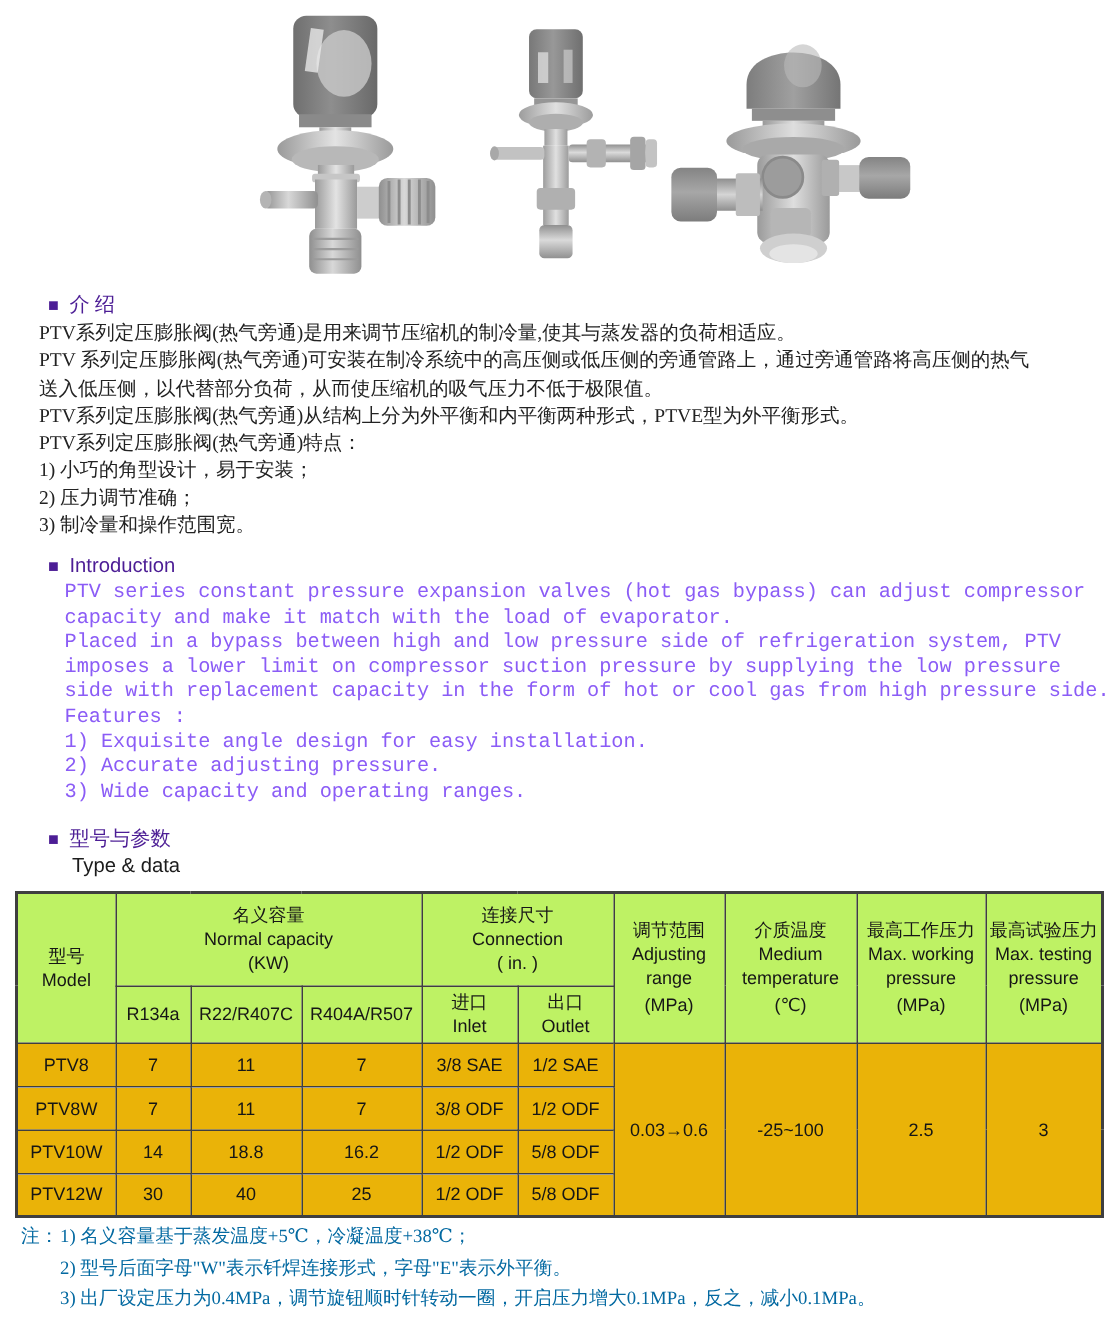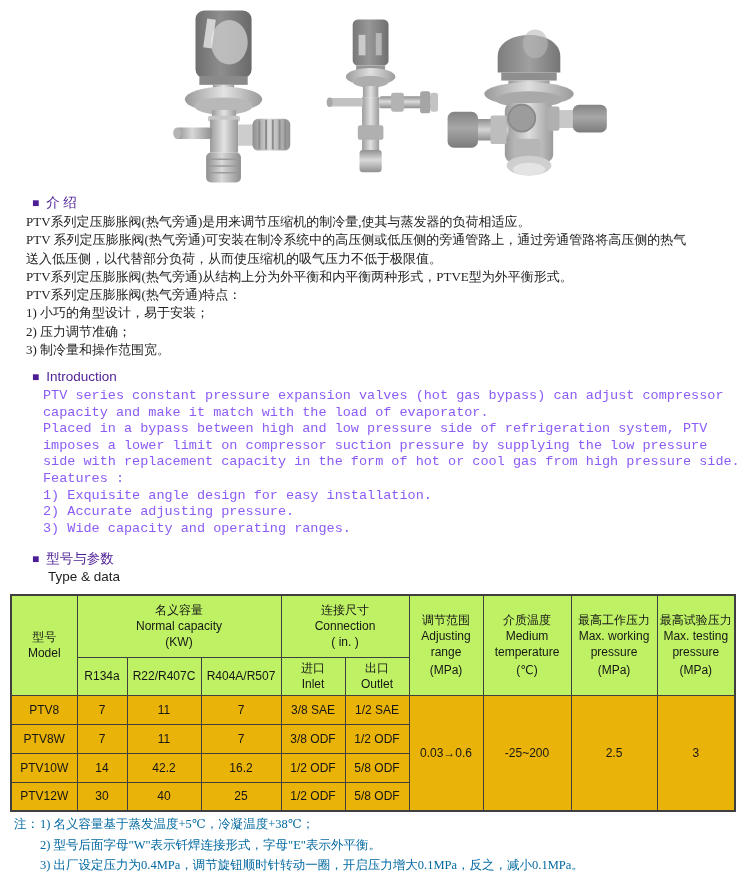--- a/index.html
+++ b/index.html
@@ -283,36 +283,36 @@
         </th>
       </tr>
       <tr class="drow">
         <td>PTV8</td>
         <td>7</td>
         <td>11</td>
         <td>7</td>
         <td>3/8 SAE</td>
         <td>1/2 SAE</td>
         <td rowspan="4">0.03→0.6</td>
-        <td rowspan="4">-25~200</td>
+        <td rowspan="4">-25~100</td>
         <td rowspan="4">2.5</td>
         <td rowspan="4">3</td>
       </tr>
       <tr class="drow">
         <td>PTV8W</td>
         <td>7</td>
         <td>11</td>
         <td>7</td>
         <td>3/8 ODF</td>
         <td>1/2 ODF</td>
       </tr>
       <tr class="drow">
         <td>PTV10W</td>
         <td>14</td>
-        <td>42.2</td>
+        <td>18.8</td>
         <td>16.2</td>
         <td>1/2 ODF</td>
         <td>5/8 ODF</td>
       </tr>
       <tr class="drow">
         <td>PTV12W</td>
         <td>30</td>
         <td>40</td>
         <td>25</td>
         <td>1/2 ODF</td>

